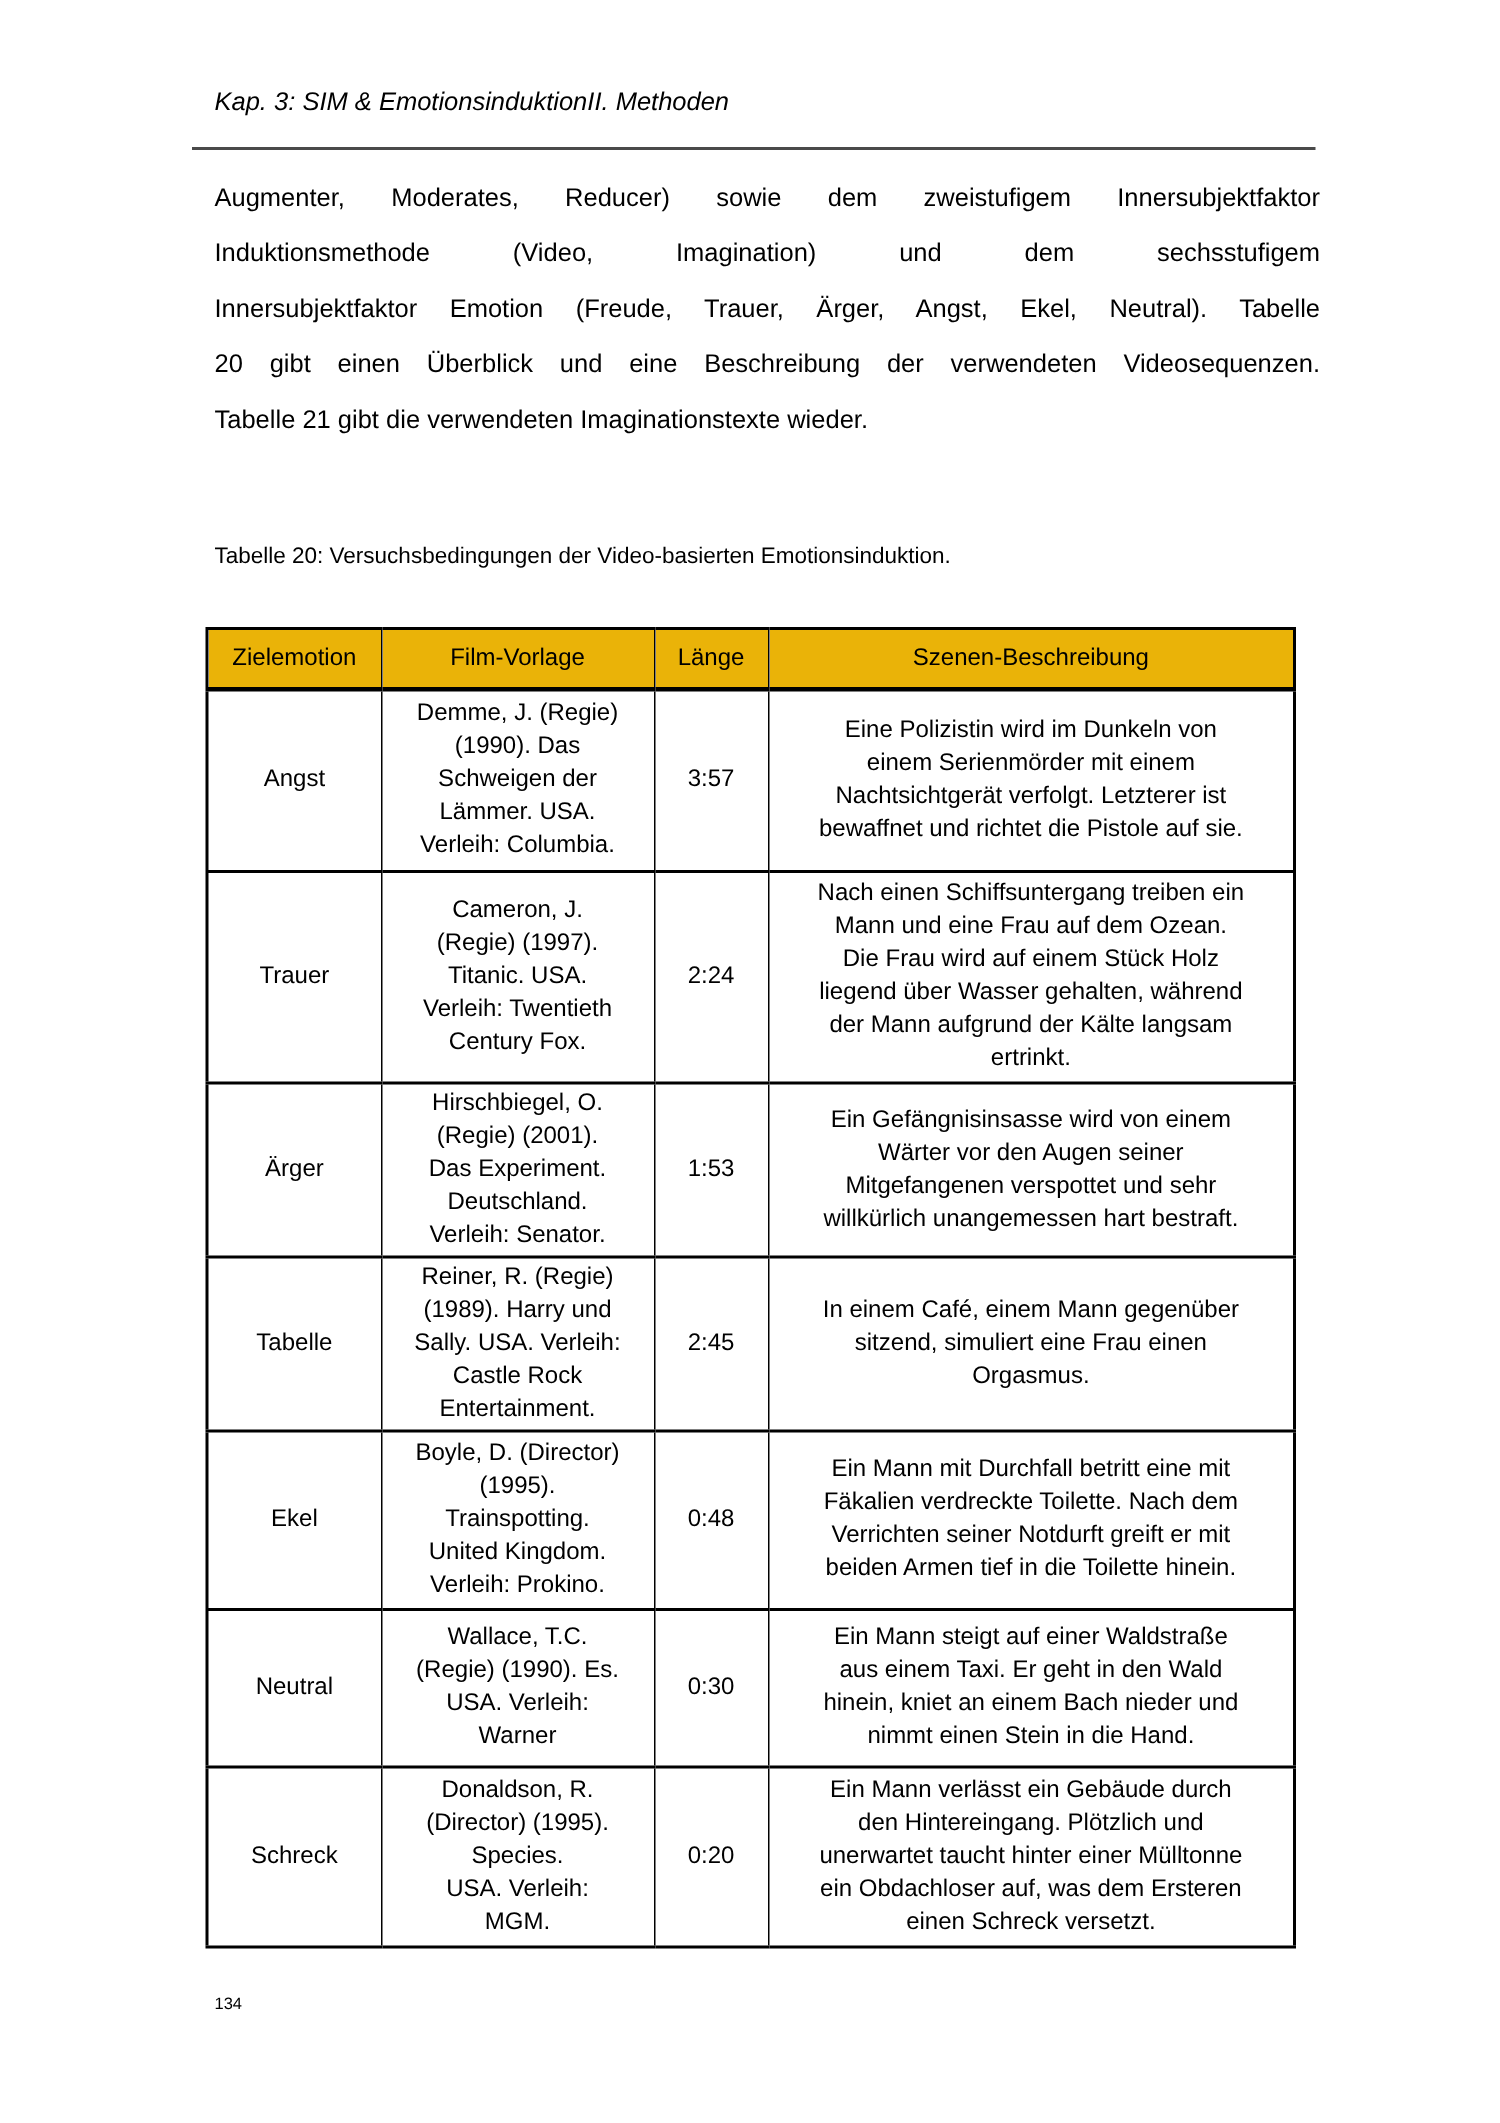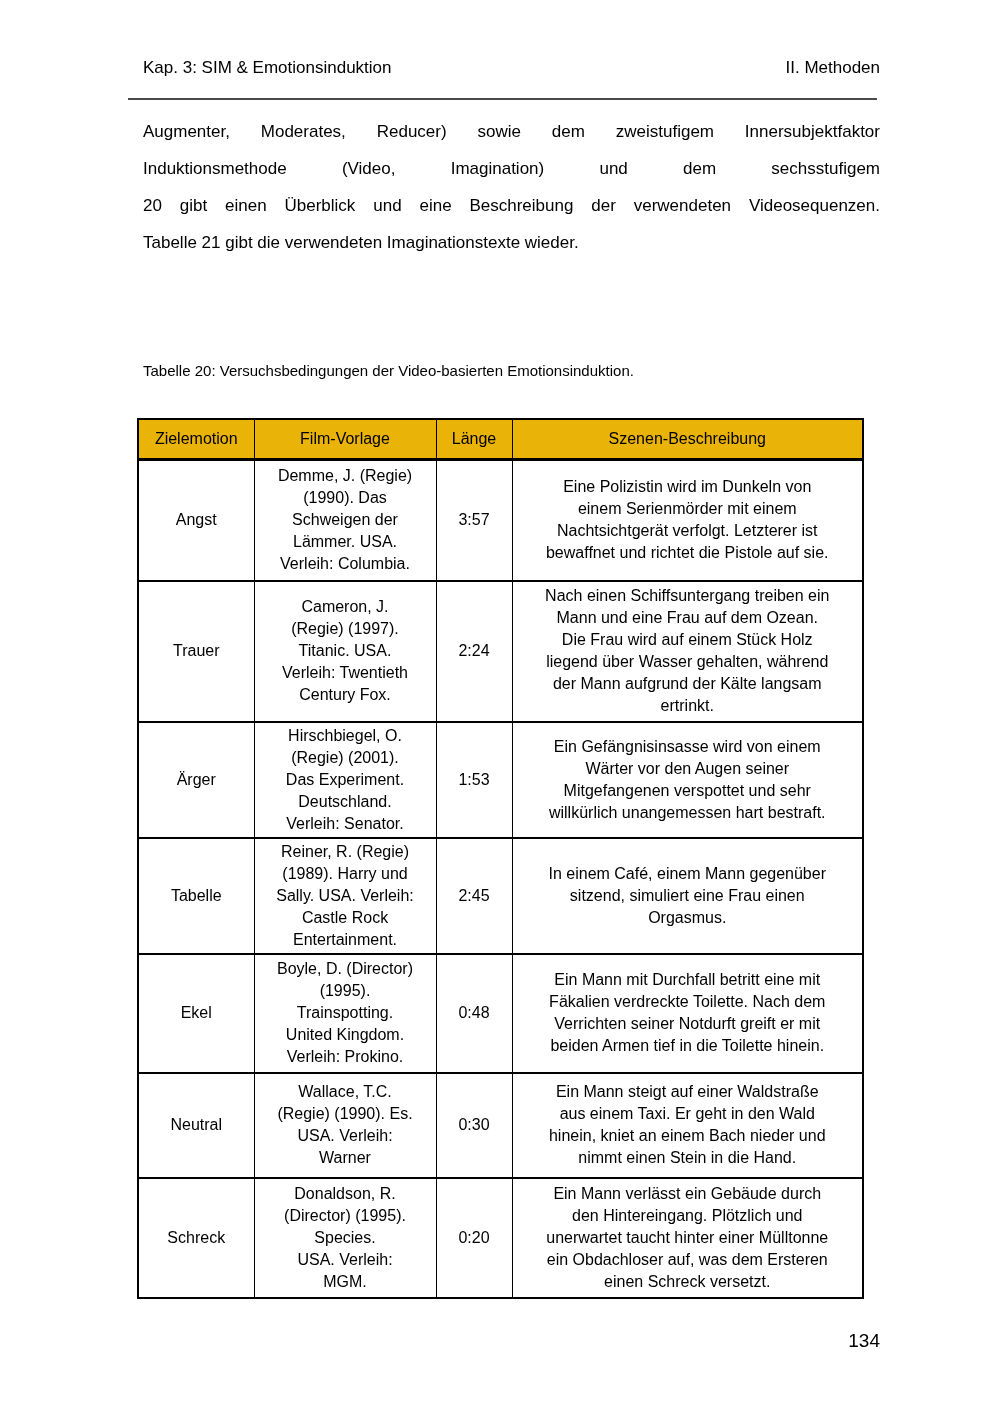--- a/index.html
+++ b/index.html
@@ -14,23 +14,23 @@
     font-family: "Liberation Sans", sans-serif;
     color: #000000;
     overflow: hidden;
   }
   .running-head {
     position: absolute;
     left: 143px;
     top: 58px;
     width: 737px;
     display: flex;
-    justify-content: space-between;
     font-size: 17px;
     line-height: 20px;
+    font-style: italic;
   }
   .head-rule {
     position: absolute;
     left: 128px;
     top: 98px;
     width: 749px;
     height: 0;
     border-top: 2px solid #4a4a4a;
   }
   .body-paragraph {
@@ -93,37 +93,38 @@
   tbody tr:nth-child(3) { height: 114px; }
   tbody tr:nth-child(4) { height: 116px; }
   tbody tr:nth-child(5) { height: 119px; }
   tbody tr:nth-child(6) { height: 105px; }
   tbody tr:nth-child(7) { height: 120px; }
   .page-number {
     position: absolute;
     left: 143px;
     top: 1330px;
     width: 737px;
-    text-align: right;
-    font-size: 19px;
+    text-align: left;
+    font-size: 11px;
   }
 </style>
 </head>
 <body>
 
 <div class="running-head">
   <span>Kap. 3: SIM &amp; Emotionsinduktion</span>
   <span>II. Methoden</span>
 </div>
 
 <div class="head-rule"></div>
 
 <div class="body-paragraph">
   <div class="pline">Augmenter, Moderates, Reducer) sowie dem zweistufigem Innersubjektfaktor</div>
   <div class="pline">Induktionsmethode (Video, Imagination) und dem sechsstufigem</div>
+  <div class="pline">Innersubjektfaktor Emotion (Freude, Trauer, Ärger, Angst, Ekel, Neutral). Tabelle</div>
   <div class="pline">20 gibt einen Überblick und eine Beschreibung der verwendeten Videosequenzen.</div>
   <div class="pline last">Tabelle 21 gibt die verwendeten Imaginationstexte wieder.</div>
 </div>
 
 <div class="table-caption">Tabelle 20: Versuchsbedingungen der Video-basierten Emotionsinduktion.</div>
 
 <table class="video-table">
   <colgroup>
     <col style="width:116px">
     <col style="width:182px">

